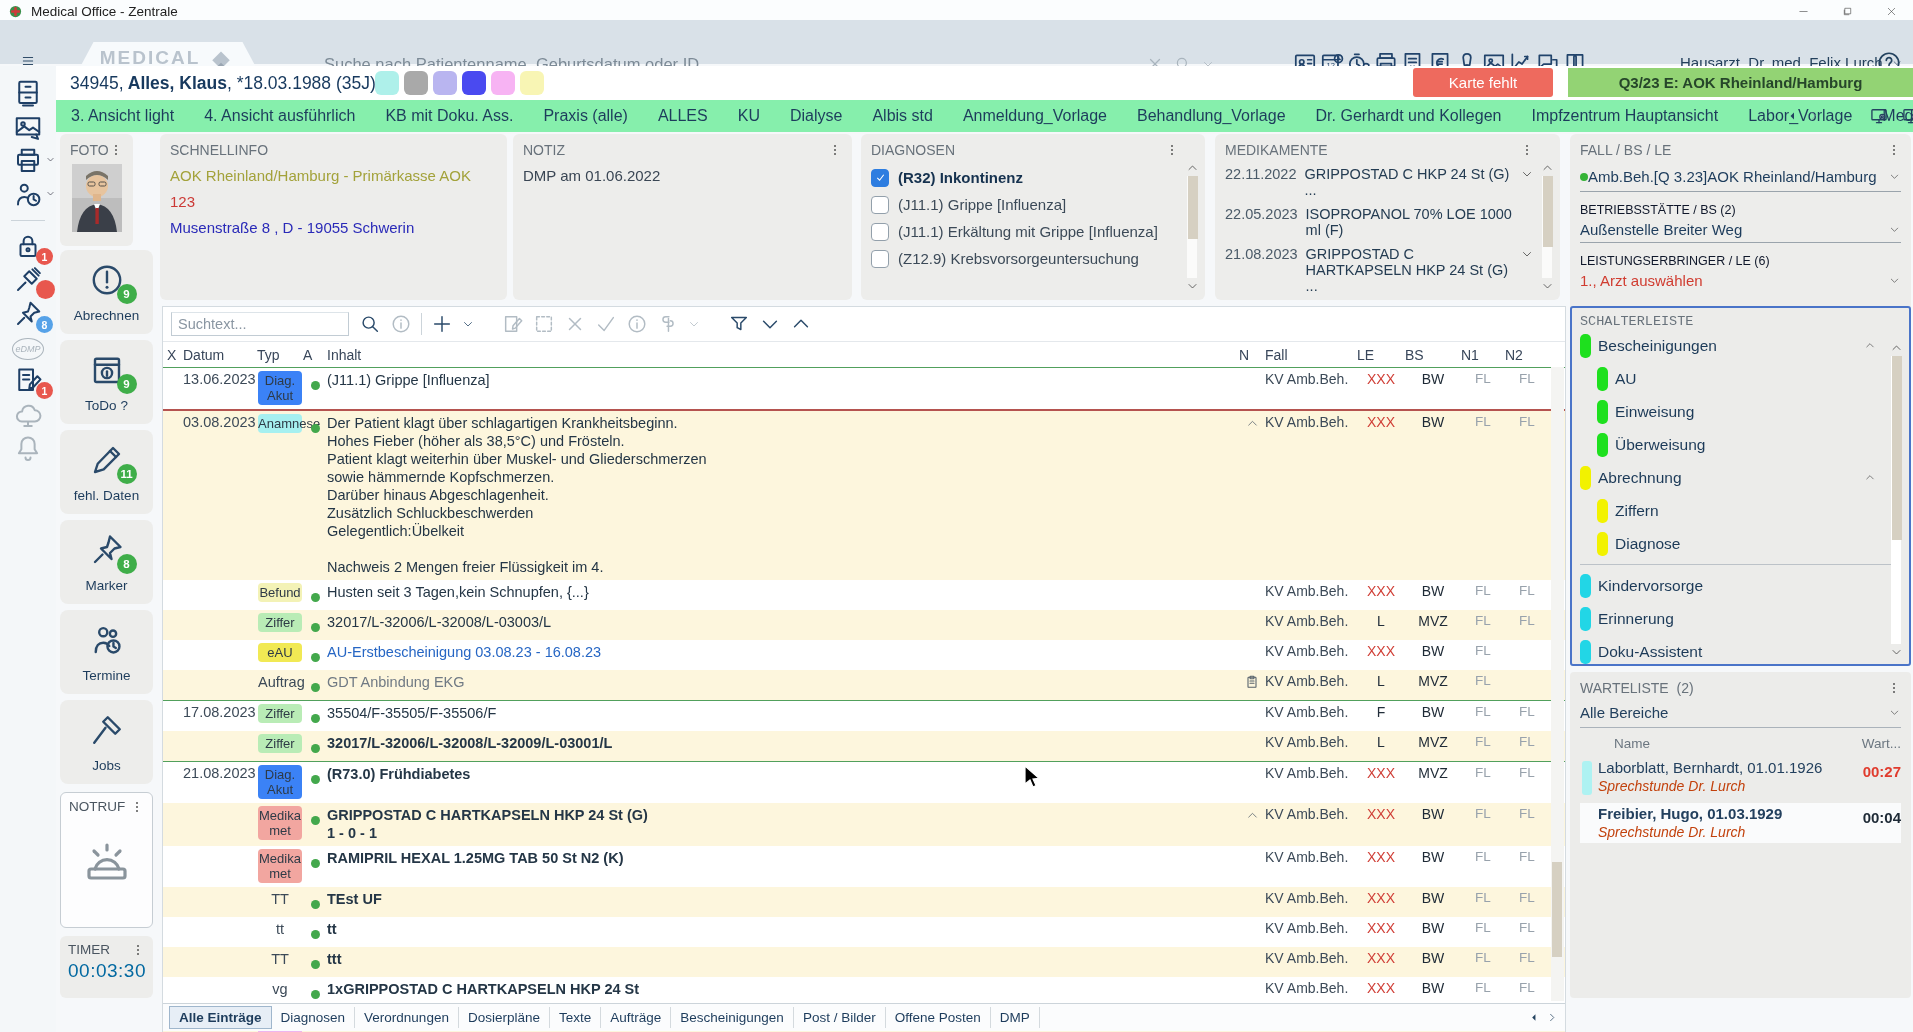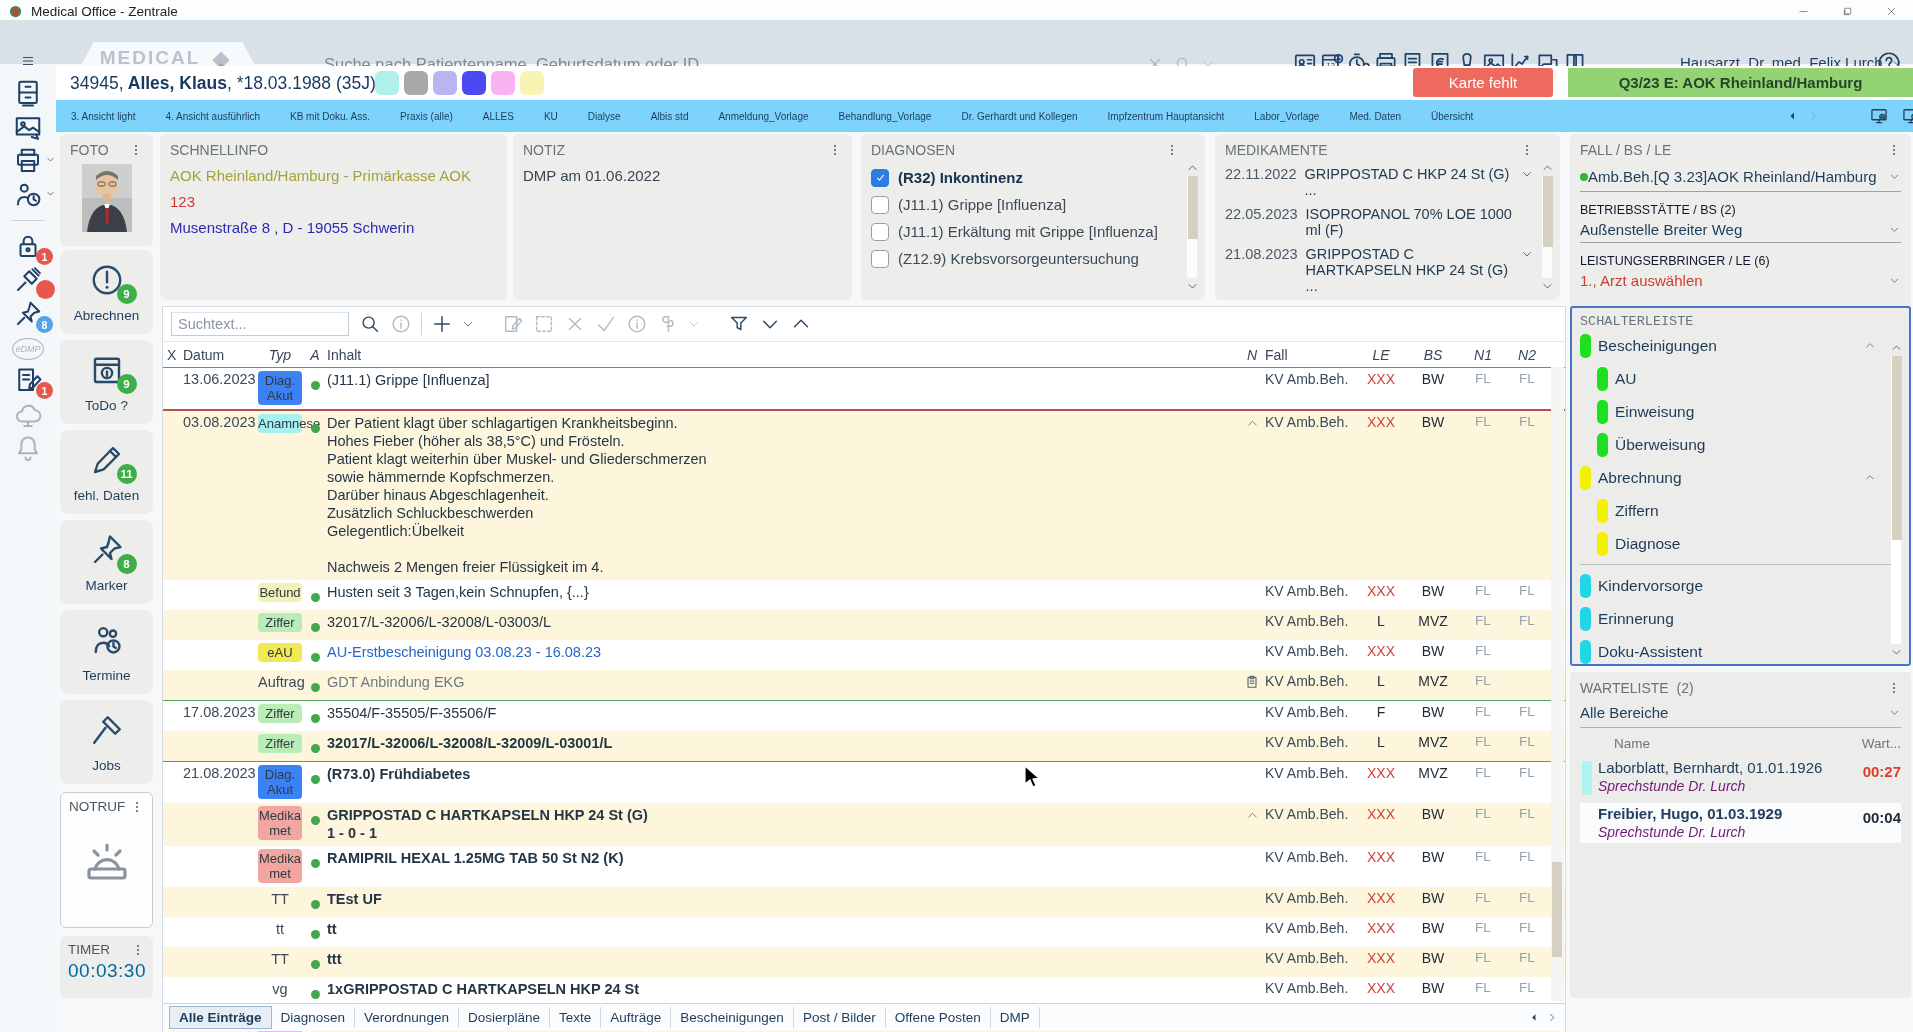--- a/index.html
+++ b/index.html
@@ -36,31 +36,31 @@
   .patientbar{left:56px;top:66px;width:1857px;height:34px;background:#ffffff;display:flex;align-items:center;}
   .pattext{margin-left:14px;font-size:17.5px;color:#17395e;white-space:nowrap;}
   .pattext b{font-weight:bold;}
   .swatches{position:absolute;left:319px;display:flex;gap:5px;}
   .sw{width:24px;height:24px;border-radius:6px;}
   .kartefehlt{position:absolute;left:1357px;top:2px;width:140px;height:29px;background:#ee6a5e;color:#fff;
               font-size:15px;display:flex;align-items:center;justify-content:center;border-radius:3px;}
   .quarterbox{position:absolute;left:1512px;top:2px;width:345px;height:29px;background:#93d374;color:#26462a;
               font-weight:bold;font-size:15px;display:flex;align-items:center;justify-content:center;}
   
-  .viewtabs{left:56px;top:100px;width:1857px;height:32px;background:#7dd3fc;display:flex;align-items:center;
-            font-size:10px;color:#1d3c5c;}
+  .viewtabs{left:56px;top:100px;width:1857px;height:32px;background:#86efac;display:flex;align-items:center;
+            font-size:16px;color:#1d3c5c;}
   .viewtabs .vt{margin-left:11px;margin-right:11px;padding:4px 4px;white-space:nowrap;}
   .vt-arrows{position:absolute;left:1731px;display:flex;gap:8px;align-items:center;}
   .vt-icons{position:absolute;left:1812px;display:flex;gap:10px;color:#23425f;}
   .vt-icons .ico{width:22px;height:20px;}
   
   .panel{background:#ededeb;border-radius:6px;padding:8px 10px;box-sizing:border-box;}
   .ptitle{font-size:14px;color:#68727b;display:flex;justify-content:space-between;align-items:flex-start;}
   .kebab{width:14px;height:16px;color:#555;}
-  .p-foto{left:60px;top:134px;width:93px;height:112px;}
+  .p-foto{left:60px;top:134px;width:73px;height:112px;}
   .fotoimg{margin:6px auto 0;width:50px;height:68px;display:block;background:#d9d9d9;}
   .p-schnell{left:160px;top:134px;width:347px;height:166px;}
   .p-schnell .ln{font-size:15px;margin-top:9px;}
   .ln-olive{color:#a3a23a;} .ln-red{color:#cc3a36;} .ln-blue{color:#2a2ab8;}
   .p-notiz{left:513px;top:134px;width:339px;height:166px;}
   .p-notiz .ln{font-size:15px;color:#3a4654;margin-top:9px;}
   .p-diag{left:861px;top:134px;width:344px;height:166px;overflow:hidden;}
   .diaglist{margin-top:6px;height:118px;overflow:hidden;}
   .diagrow{display:flex;align-items:center;gap:9px;height:27px;}
   .cb{width:16px;height:16px;border-radius:4px;border:1.5px solid #93a0ab;background:#fff;flex:none;
@@ -123,21 +123,21 @@
   .tbi.dim{color:#b2bcc4;}
   .tbi.small{width:12px;}
   .jdiv{width:1px;height:22px;background:#ccd4da;}
   .thead{display:grid;height:25px;align-items:center;font-size:14px;color:#38465a;
          border-bottom:1px solid #51a05c;}
   .trow,.thead{grid-template-columns:20px 74px 46px 24px 1fr 26px 92px 48px 56px 44px 44px 16px;}
   .trow{display:grid;align-items:start;padding:3px 0 4px;box-sizing:border-box;}
   .bg-c{background:#fdf6dd;}
   .sep-red{border-top:2px solid #b5534f;}
   .sep-grn{border-top:1px solid #51a05c;}
-  .hX{padding-left:4px;} .hA,.hTyp,.hLE,.hBS,.hN1,.hN2,.hN{text-align:center;font-style:italic;}
+  .hX{padding-left:4px;} .hA,.hTyp,.hLE,.hBS,.hN1,.hN2,.hN{}
   .c-date{font-size:14.5px;color:#3c4a58;}
   .c-typ{text-align:center;}
   .badge{display:inline-block;width:44px;font-size:13px;line-height:15px;border-radius:4px;padding:2px 0;color:#2e3a46;}
   .b-lav{background:#3b82f6;} .b-cyan{background:#a6f0f0;} .b-pyel{background:#f3f2b6;}
   .b-grn{background:#b9ecb6;} .b-yel{background:#f1e954;} .b-sal{background:#f2a6a0;} .b-mag{background:#efb5ef;}
   .b-none{background:transparent;color:#3c4a58;font-size:14.5px;}
   .c-a{text-align:center;padding-top:5px;}
   .adot{display:inline-block;width:9px;height:9px;border-radius:50%;background:#43a84c;}
   .c-inh{font-size:14.5px;line-height:18px;color:#243646;padding-right:10px;}
   .c-inh.blue{color:#2666c4;} .c-inh.gray{color:#707a84;} .bold{font-weight:bold;}
@@ -168,21 +168,21 @@
          padding:8px 10px;}
   .wfilter{display:flex;align-items:center;font-size:15px;color:#22405e;border-bottom:1px solid #aab2ba;
            padding:8px 0 6px;}
   .wcols{display:flex;justify-content:space-between;font-size:13.5px;color:#6b7680;margin-top:8px;padding-left:34px;}
   .wrow{display:flex;margin-top:6px;position:relative;padding:2px 0;}
   .wrow.sel{background:#fafbfc;}
   .wmark{width:10px;height:34px;border-radius:3px;flex:none;margin:2px 6px 0 2px;}
   .wbody{flex:1;}
   .wname{font-size:15px;color:#23405e;}
   .wname.bold{font-weight:bold;}
-  .wsub{font-size:14px;color:#701a75;font-style:italic;margin-top:2px;}
+  .wsub{font-size:14px;color:#c2410c;font-style:italic;margin-top:2px;}
   .wtime{font-size:15px;font-weight:bold;align-self:flex-start;margin-top:4px;}
   
   .cursor{left:1023px;top:765px;width:20px;height:24px;pointer-events:none;}
 </style>
 </head>
 <body>
 
 <div class="app">
 
   <div class="abs titlebar">

